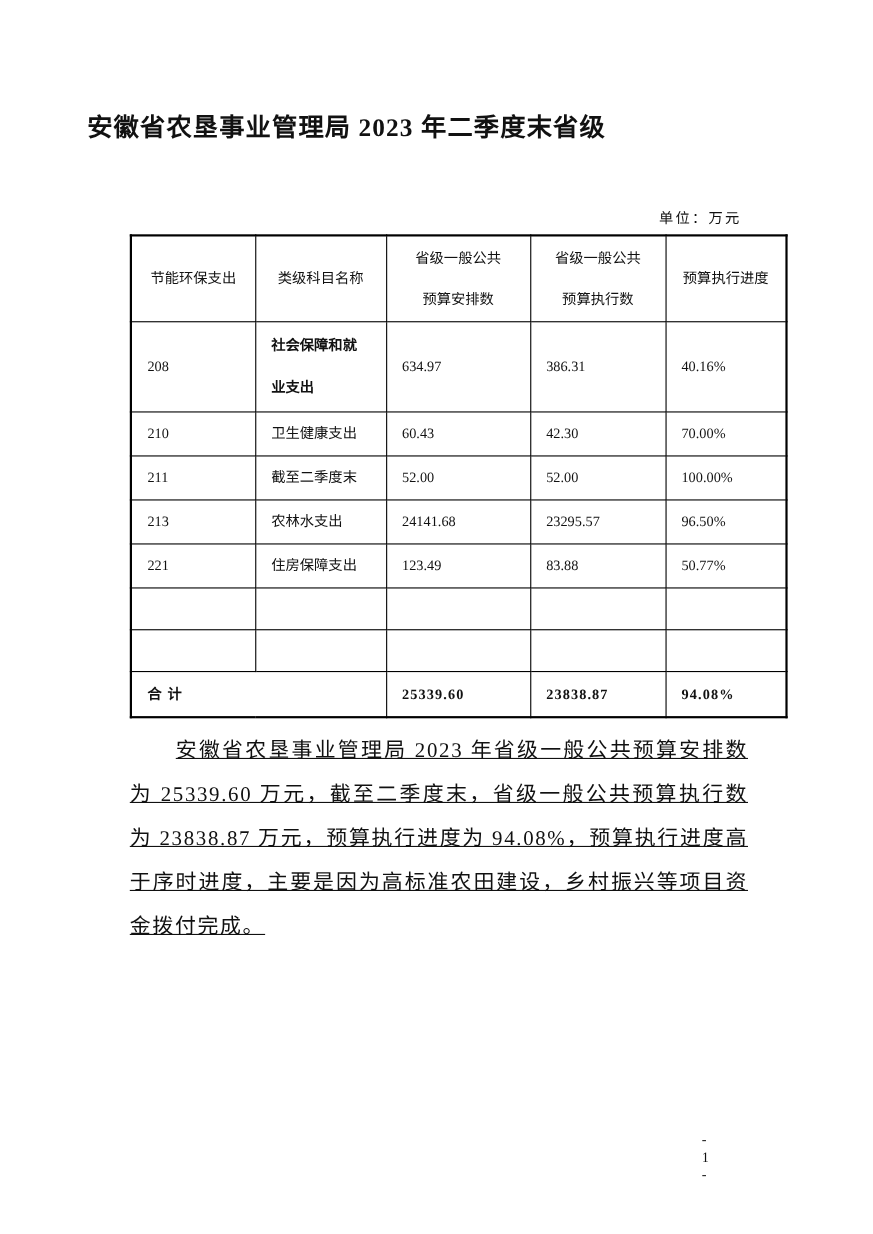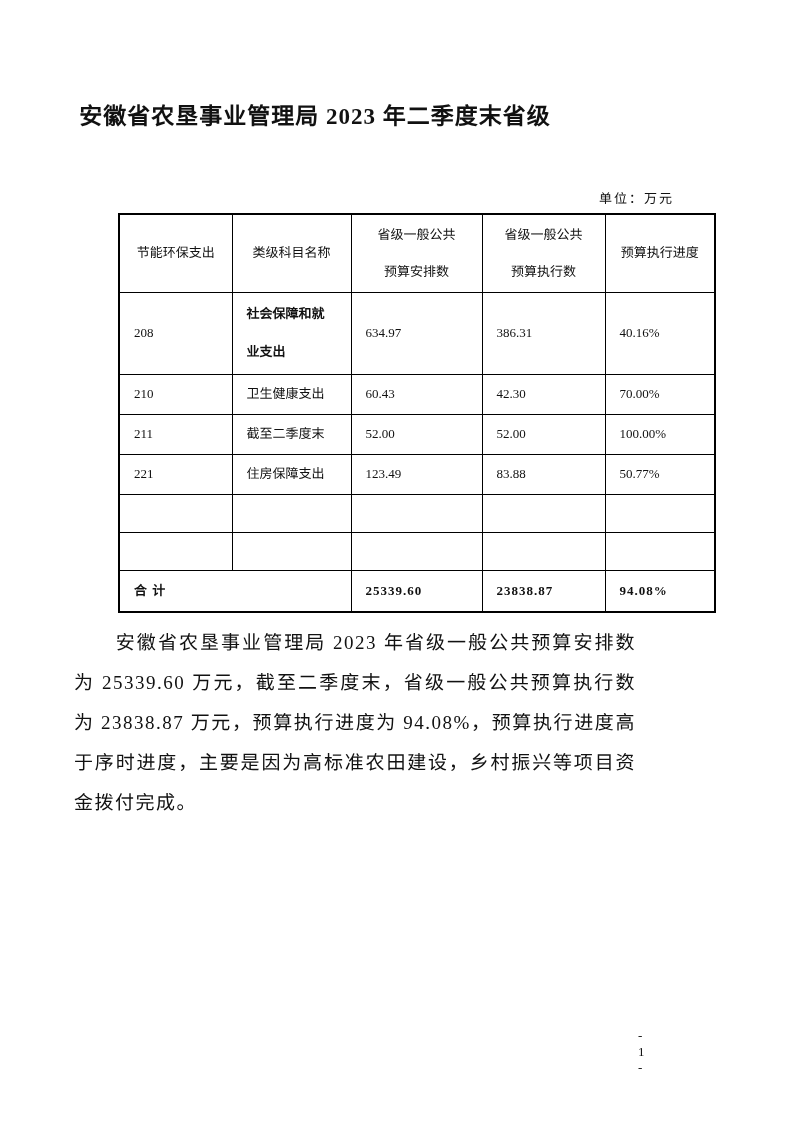--- a/index.html
+++ b/index.html
@@ -73,27 +73,28 @@
   .sec2-heading {
     margin: 52px 0 0 118px;
     width: 562px;
     font-size: 19px;
     font-weight: 700;
     text-indent: 2.2em;
     letter-spacing: 1.5px;
     line-height: 28px;
   }
   .sec2-para {
-    margin: 10px 0 0 74px;
+    margin: 10px 0 0 118px;
     width: 562px;
     font-size: 19px;
     line-height: 40px;
     letter-spacing: 1.5px;
     text-align: justify;
     text-indent: 2.2em;
+    text-decoration: underline;
   }
 
   .page-number {
     position: absolute;
     top: 1028px;
     left: 638px;
     font-size: 13px;
     letter-spacing: 2px;
   }
 </style>
@@ -155,20 +156,27 @@
       </tr>
 
       <tr class="r-std">
         <td>211</td>
         <td>截至二季度末</td>
         <td>52.00</td>
         <td>52.00</td>
         <td>100.00%</td>
       </tr>
 
+      <tr class="r-std">
+        <td>213</td>
+        <td>农林水支出</td>
+        <td>24141.68</td>
+        <td>23295.57</td>
+        <td>96.50%</td>
+      </tr>
 
       <tr class="r-std">
         <td>221</td>
         <td>住房保障支出</td>
         <td>123.49</td>
         <td>83.88</td>
         <td>50.77%</td>
       </tr>
 
       <tr class="r-empty">

